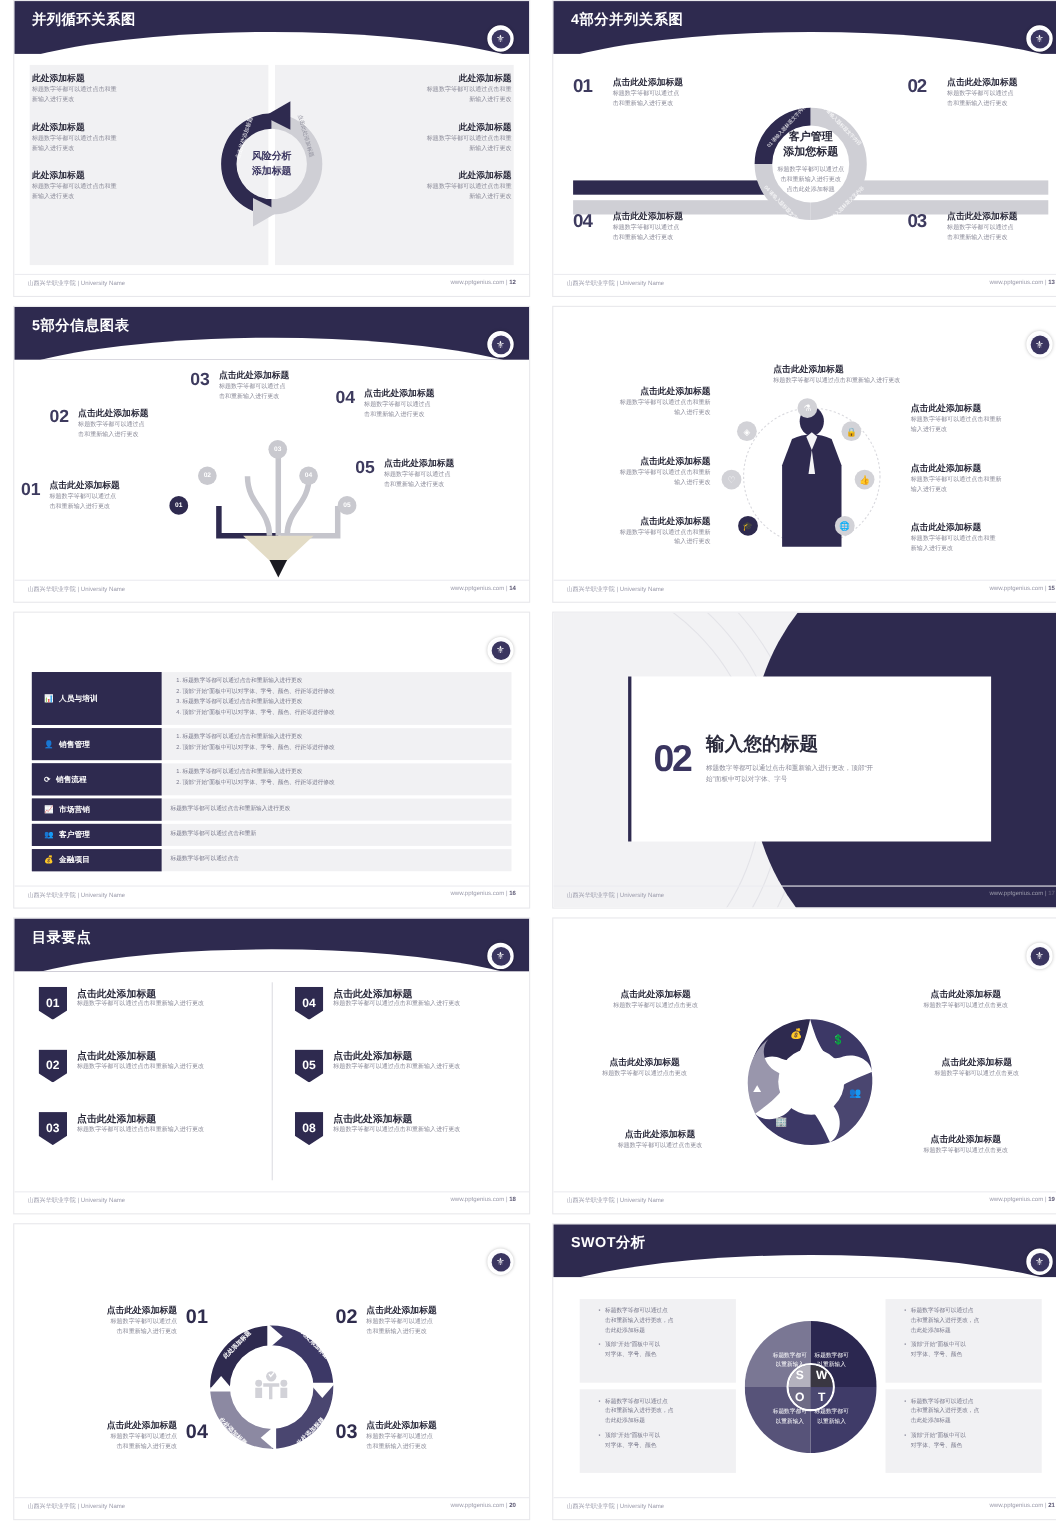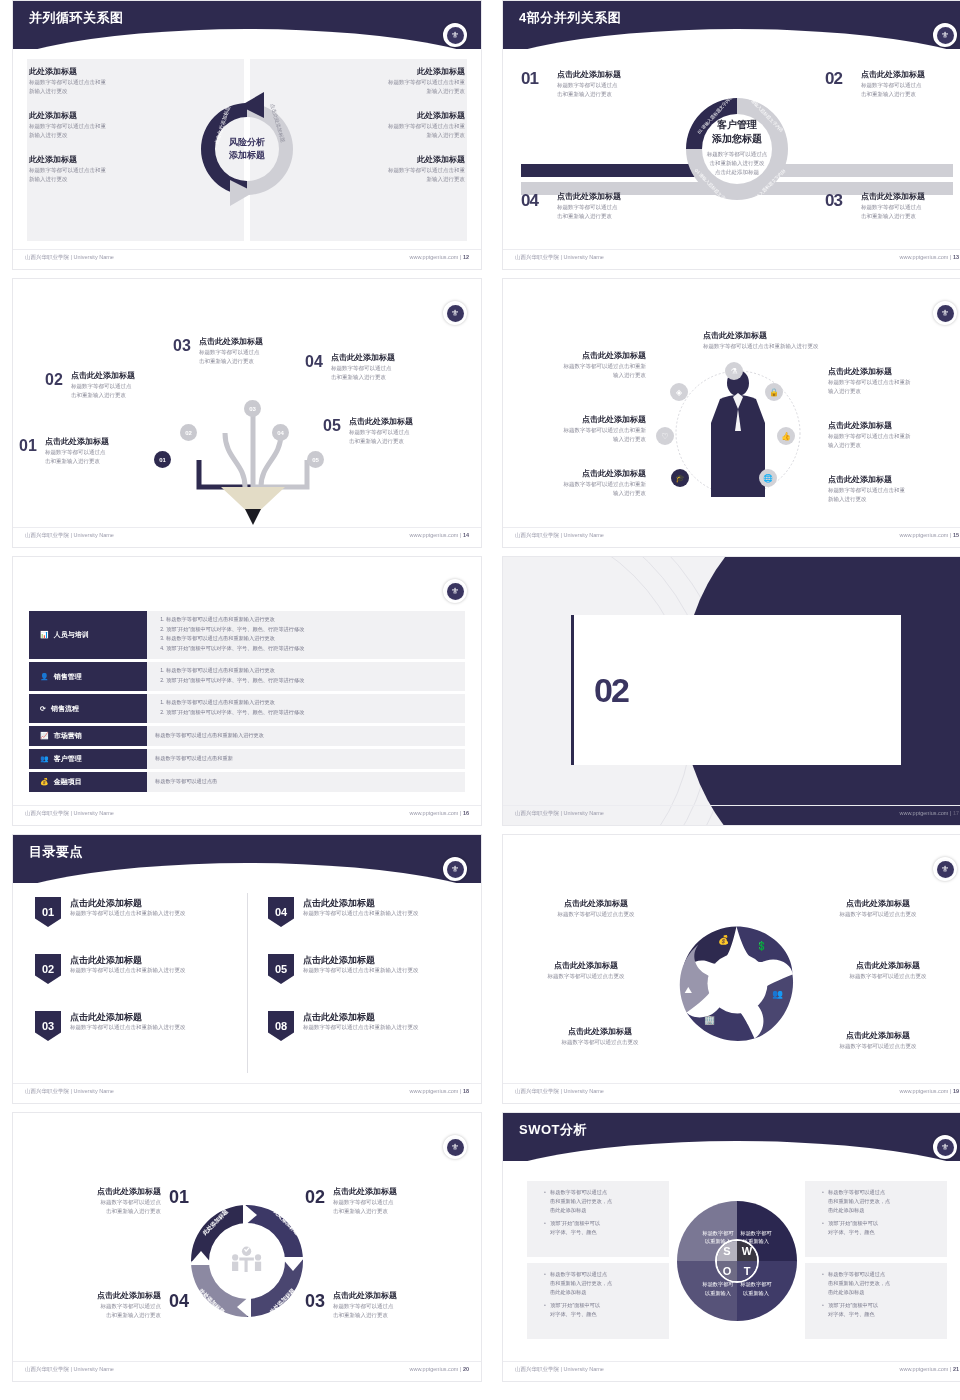--- a/index.html
+++ b/index.html
@@ -336,20 +336,23 @@
         </div>
       </div>
     </div>
     <div class="ftr">
       <div class="ftr-l">山西兴华职业学院 | University Name</div>
       <div class="ftr-r"><span>www.pptgenius.com</span> | <b>13</b></div>
     </div>
   </div>
 
   <div class="slide">
+    <div class="hdr">
+      <div class="hdr-title">5部分信息图表</div>
+    </div>
     <div class="logo">
         <div class="logo-inner">⚜</div>
       </div>
     <div class="body">
       <svg style="position:absolute;left:150px;top:30px;" width="180" height="170" viewBox="0 0 180 170" aria-hidden="true">
         <path d="M36 101 L36 128 L90 128" fill="none" stroke="#2e2a4f" stroke-width="5"></path>
         <path d="M62 74 C62 100 82 104 82 128" fill="none" stroke="#c5c5cc" stroke-width="5"></path>
         <path d="M90 50 L90 128" fill="none" stroke="#c5c5cc" stroke-width="5"></path>
         <path d="M118 74 C118 100 98 104 98 128" fill="none" stroke="#c5c5cc" stroke-width="5"></path>
         <path d="M144 101 L144 128 L92 128" fill="none" stroke="#c5c5cc" stroke-width="5"></path>
@@ -561,20 +564,25 @@
 
   <div class="slide">
     <div class="s17-bg">
       <div class="s17-arc" style="left:-210px;top:-40px;width:400px;height:400px;"></div>
       <div class="s17-arc" style="left:-230px;top:-60px;width:440px;height:440px;"></div>
       <div class="s17-arc" style="left:-250px;top:-80px;width:480px;height:480px;"></div>
       <div class="s17-navy"></div>
     </div>
     <div class="s17-card">
       <div class="s17-num">02</div>
+      <div>
+        <div style="font-size:17px;font-weight:bold;color:#2b2b3c;margin-bottom:7px;">输入您的标题</div>
+        <div class="t-desc" style="font-size:6px;">标题数字等都可以通过点击和重新输入进行更改，顶部“开</div>
+        <div class="t-desc" style="font-size:6px;">始”面板中可以对字体、字号</div>
+      </div>
     </div>
     <div class="ftr">
       <div class="ftr-l">山西兴华职业学院 | University Name</div>
       <div class="ftr-r"><span>www.pptgenius.com</span> | <b>17</b></div>
     </div>
   </div>
 
   <div class="slide">
     <div class="hdr">
       <div class="hdr-title">目录要点</div>

